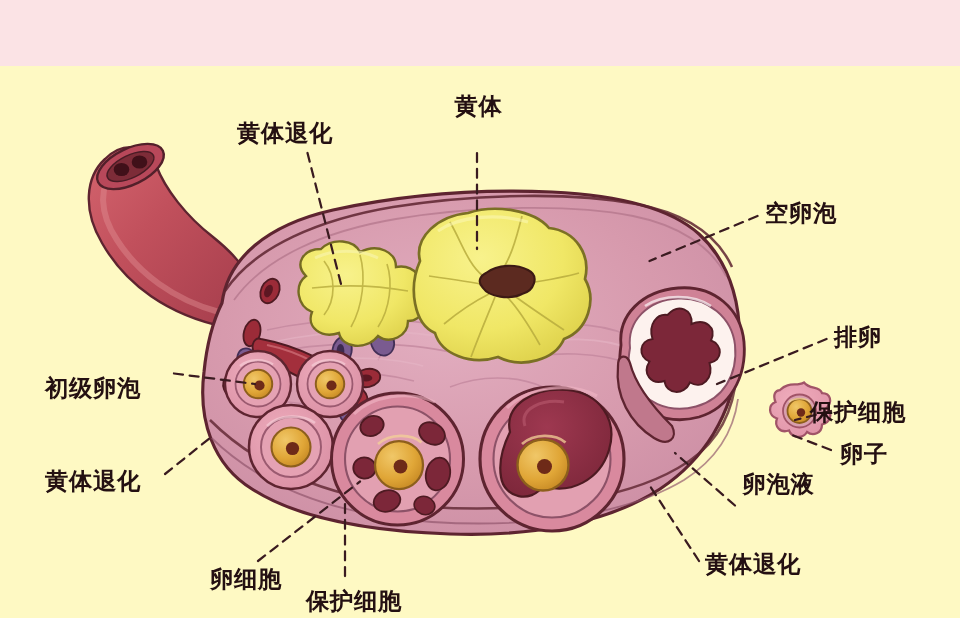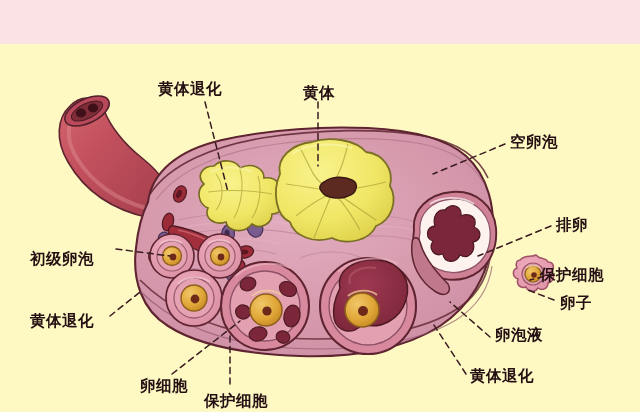--- a/index.html
+++ b/index.html
@@ -280,25 +280,25 @@
         <line x1="554" y1="256" x2="528" y2="246"></line>
         <line x1="110" y1="272" x2="140" y2="248"></line>
         <line x1="490" y1="293" x2="450" y2="258"></line>
         <line x1="466" y1="330" x2="432" y2="278"></line>
         <line x1="172" y1="330" x2="240" y2="277"></line>
         <line x1="230" y1="340" x2="230" y2="290"></line>
       </g>
   </svg>
 
   <div class="label" style="left: 158px; top: 38px; color: rgb(36, 16, 18);">黄体退化</div>
-  <div class="label" style="left: 303px; top: 42px; color: rgb(36, 16, 18);">黄体</div>
+  <div class="label" style="left: 303px; top: 20px; color: rgb(36, 16, 18);">黄体</div>
   <div class="label" style="left: 510px; top: 91px; color: rgb(36, 16, 18);">空卵泡</div>
   <div class="label" style="left: 30px; top: 208px; color: rgb(36, 16, 18);">初级卵泡</div>
   <div class="label" style="left: 556px; top: 174px; color: rgb(36, 16, 18);">排卵</div>
   <div class="label" style="left: 540px; top: 224px; color: rgb(36, 16, 18);">保护细胞</div>
   <div class="label" style="left: 560px; top: 252px; color: rgb(36, 16, 18);">卵子</div>
   <div class="label" style="left: 30px; top: 270px; color: rgb(36, 16, 18);">黄体退化</div>
-  <div class="label" style="left: 495px; top: 284px; color: rgb(36, 16, 18);">卵泡液</div>
+  <div class="label" style="left: 495px; top: 272px; color: rgb(36, 16, 18);">卵泡液</div>
   <div class="label" style="left: 470px; top: 325px; color: rgb(36, 16, 18);">黄体退化</div>
   <div class="label" style="left: 140px; top: 335px; color: rgb(36, 16, 18);">卵细胞</div>
   <div class="label" style="left: 204px; top: 350px; color: rgb(36, 16, 18);">保护细胞</div>
 
 </div>
 
 </body></html>

